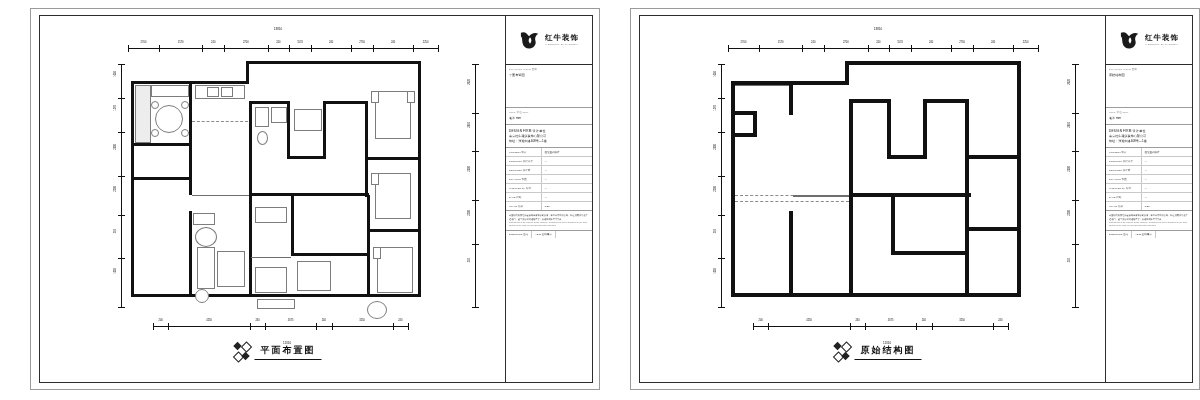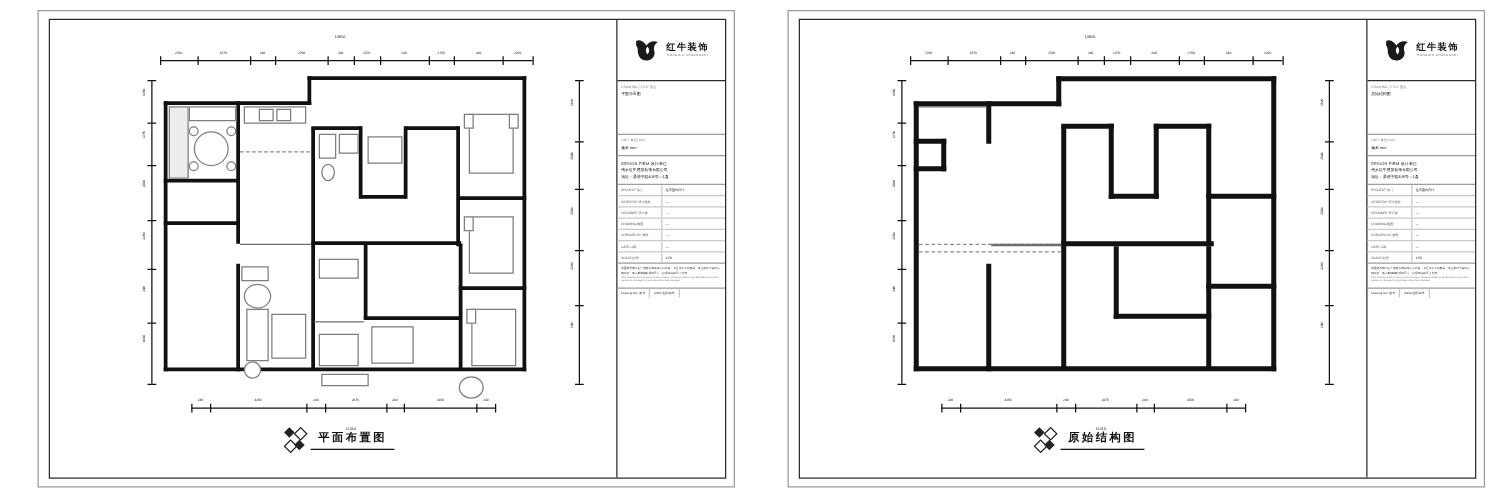--- a/index.html
+++ b/index.html
@@ -1,18 +1,18 @@
 <!DOCTYPE html>
 <html><head>
 <meta charset="utf-8">
 <style>
   html,body{margin:0;padding:0;background:#ffffff;}
   body{width:1200px;height:400px;overflow:hidden;font-family:"Liberation Sans",sans-serif;}
   .page{position:relative;width:1200px;height:400px;background:#fff;}
-  .sheet{position:absolute;top:0;height:400px;width:600px;background:#fff;}
+  .sheet{position:absolute;top:0;height:400px;width:600px;background:#fff;padding-left:12px;}
   .sheet.left{left:0;}
   .sheet.right{left:600px;}
   .frame-outer{position:absolute;left:30px;top:8px;right:12px;bottom:10px;border:1px solid #9a9a9a;background:#fff;}
   .frame-inner{position:absolute;left:8px;top:6px;right:6px;bottom:6px;border:1px solid #2d2d2d;}
   .margin-strip{position:absolute;left:30px;top:8px;width:14px;bottom:10px;border-right:1px solid #cfcfcf;}
   .margin-strip i{position:absolute;left:0;width:14px;height:1px;background:#c9c9c9;}
   
   .titleblock{position:absolute;right:7px;top:7px;width:86px;bottom:7px;border-left:1px solid #2d2d2d;font-size:2.6px;color:#222;}
   .tb-logo{position:relative;height:48px;border-bottom:1px solid #2d2d2d;display:flex;align-items:center;justify-content:center;gap:4px;}
   .bull{width:22px;height:20px;position:relative;}

